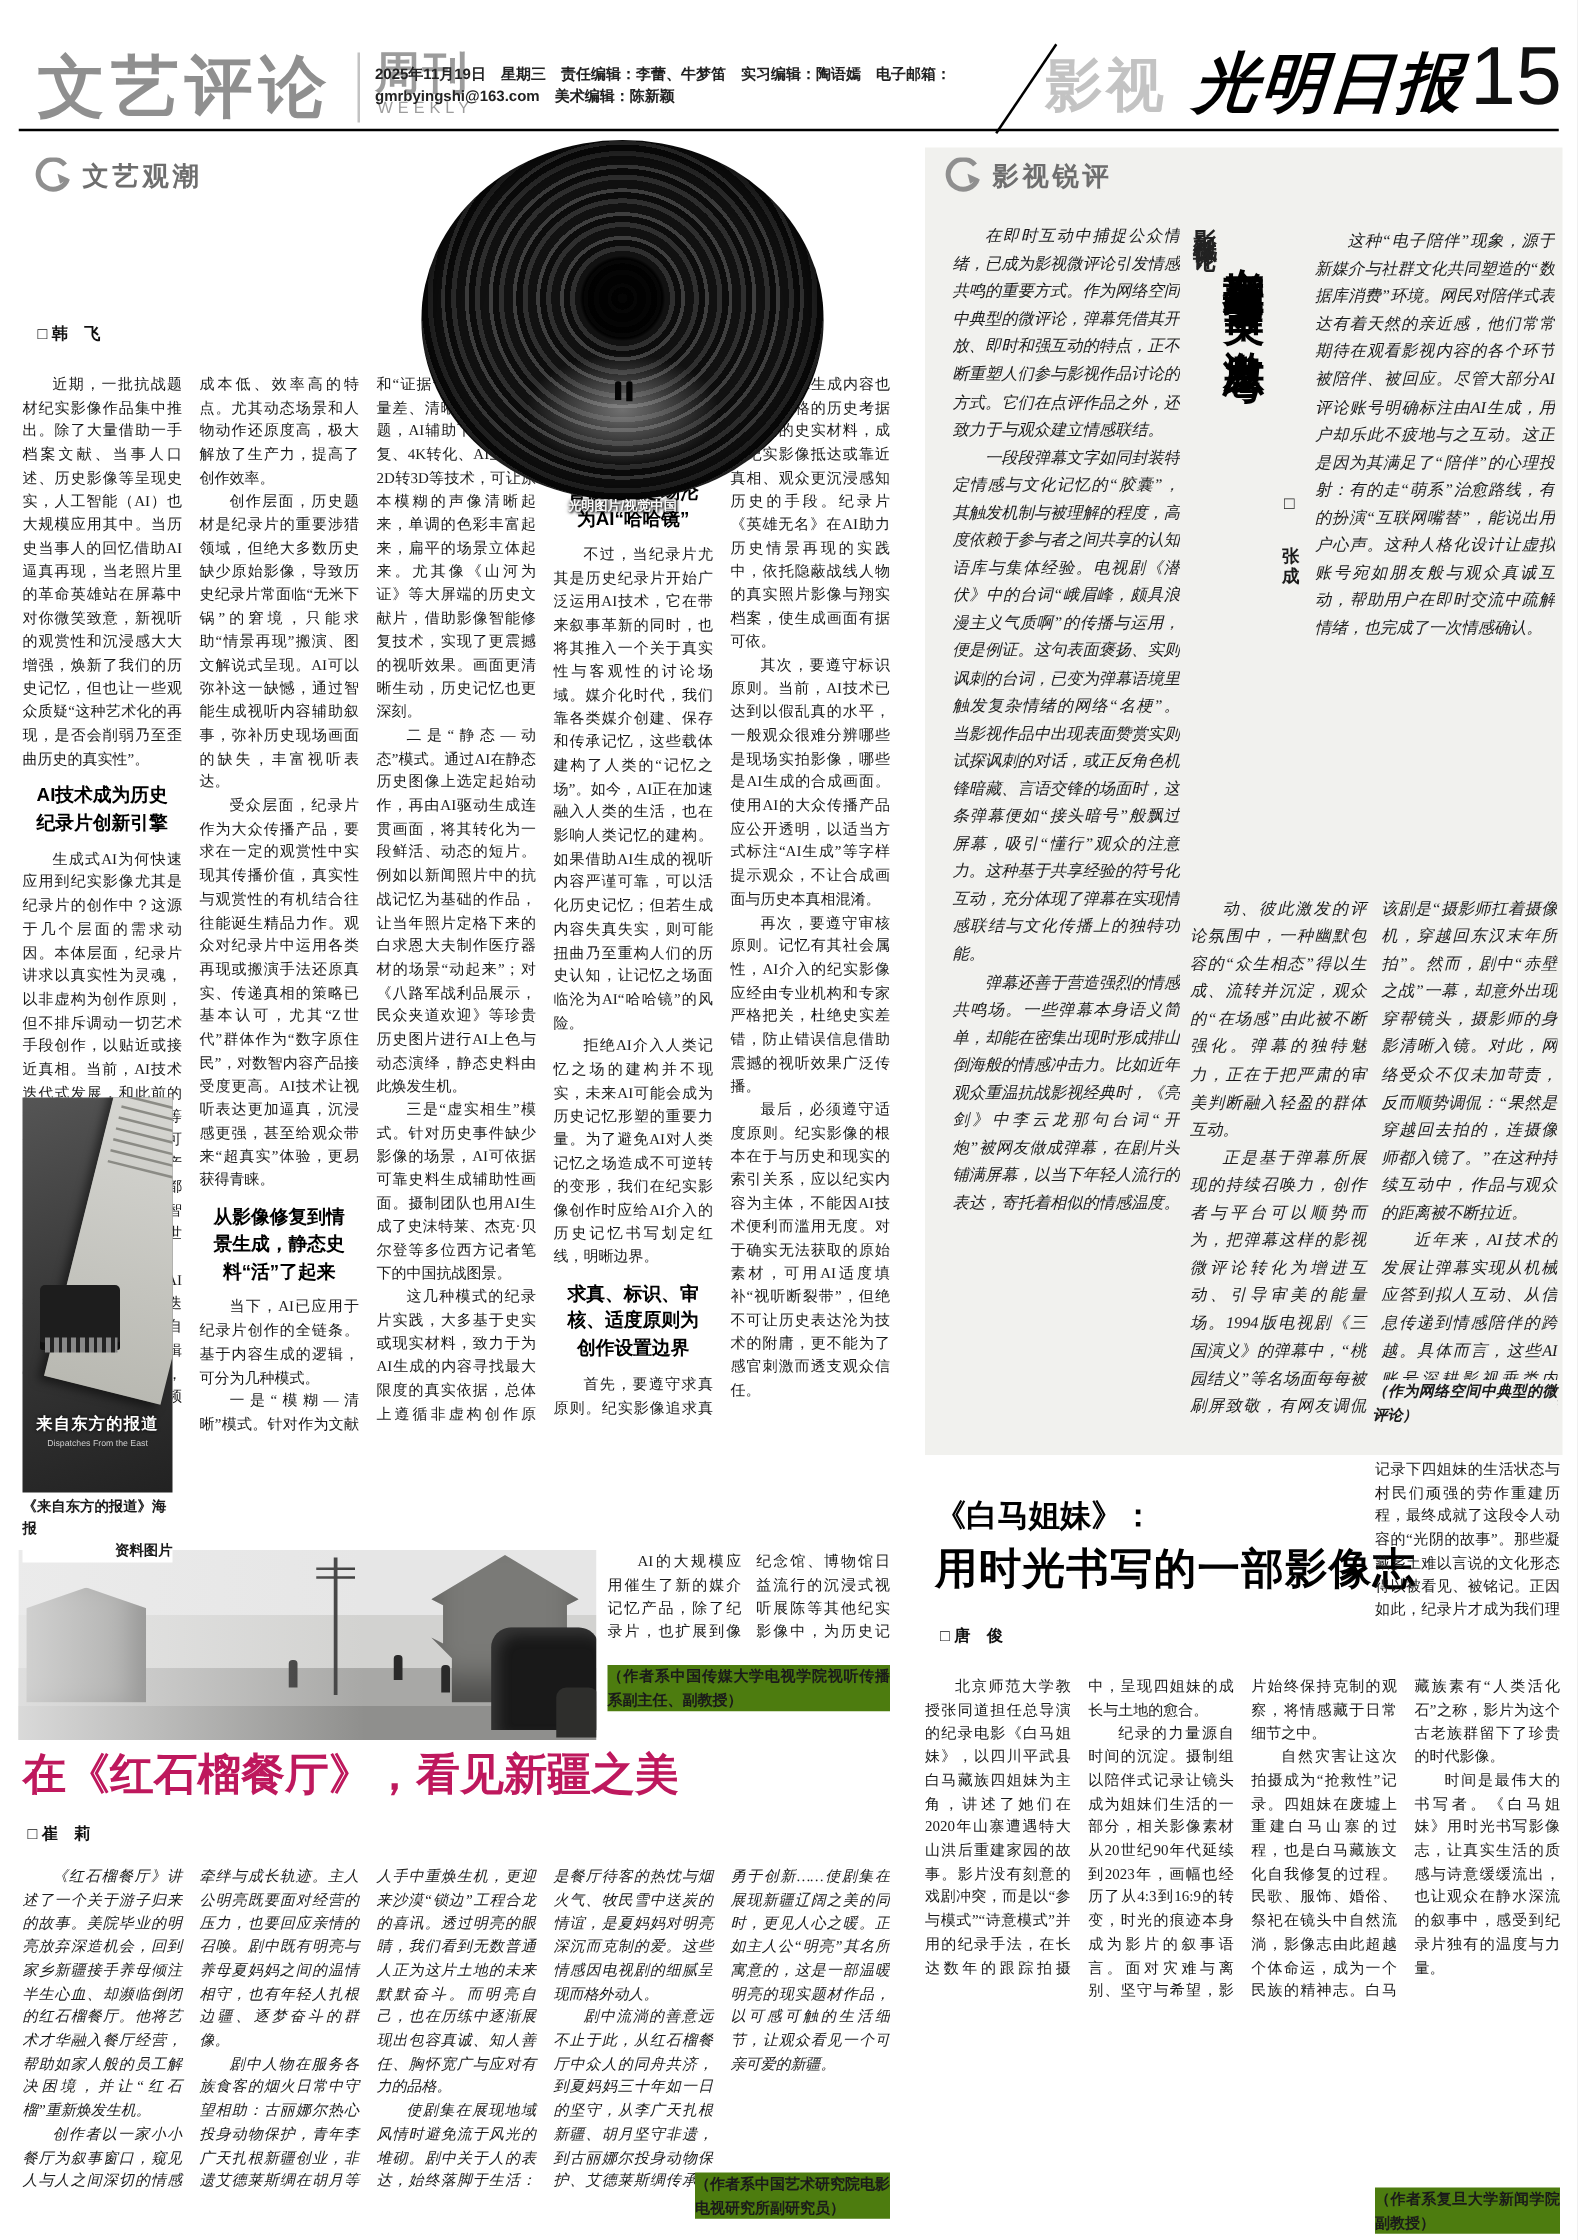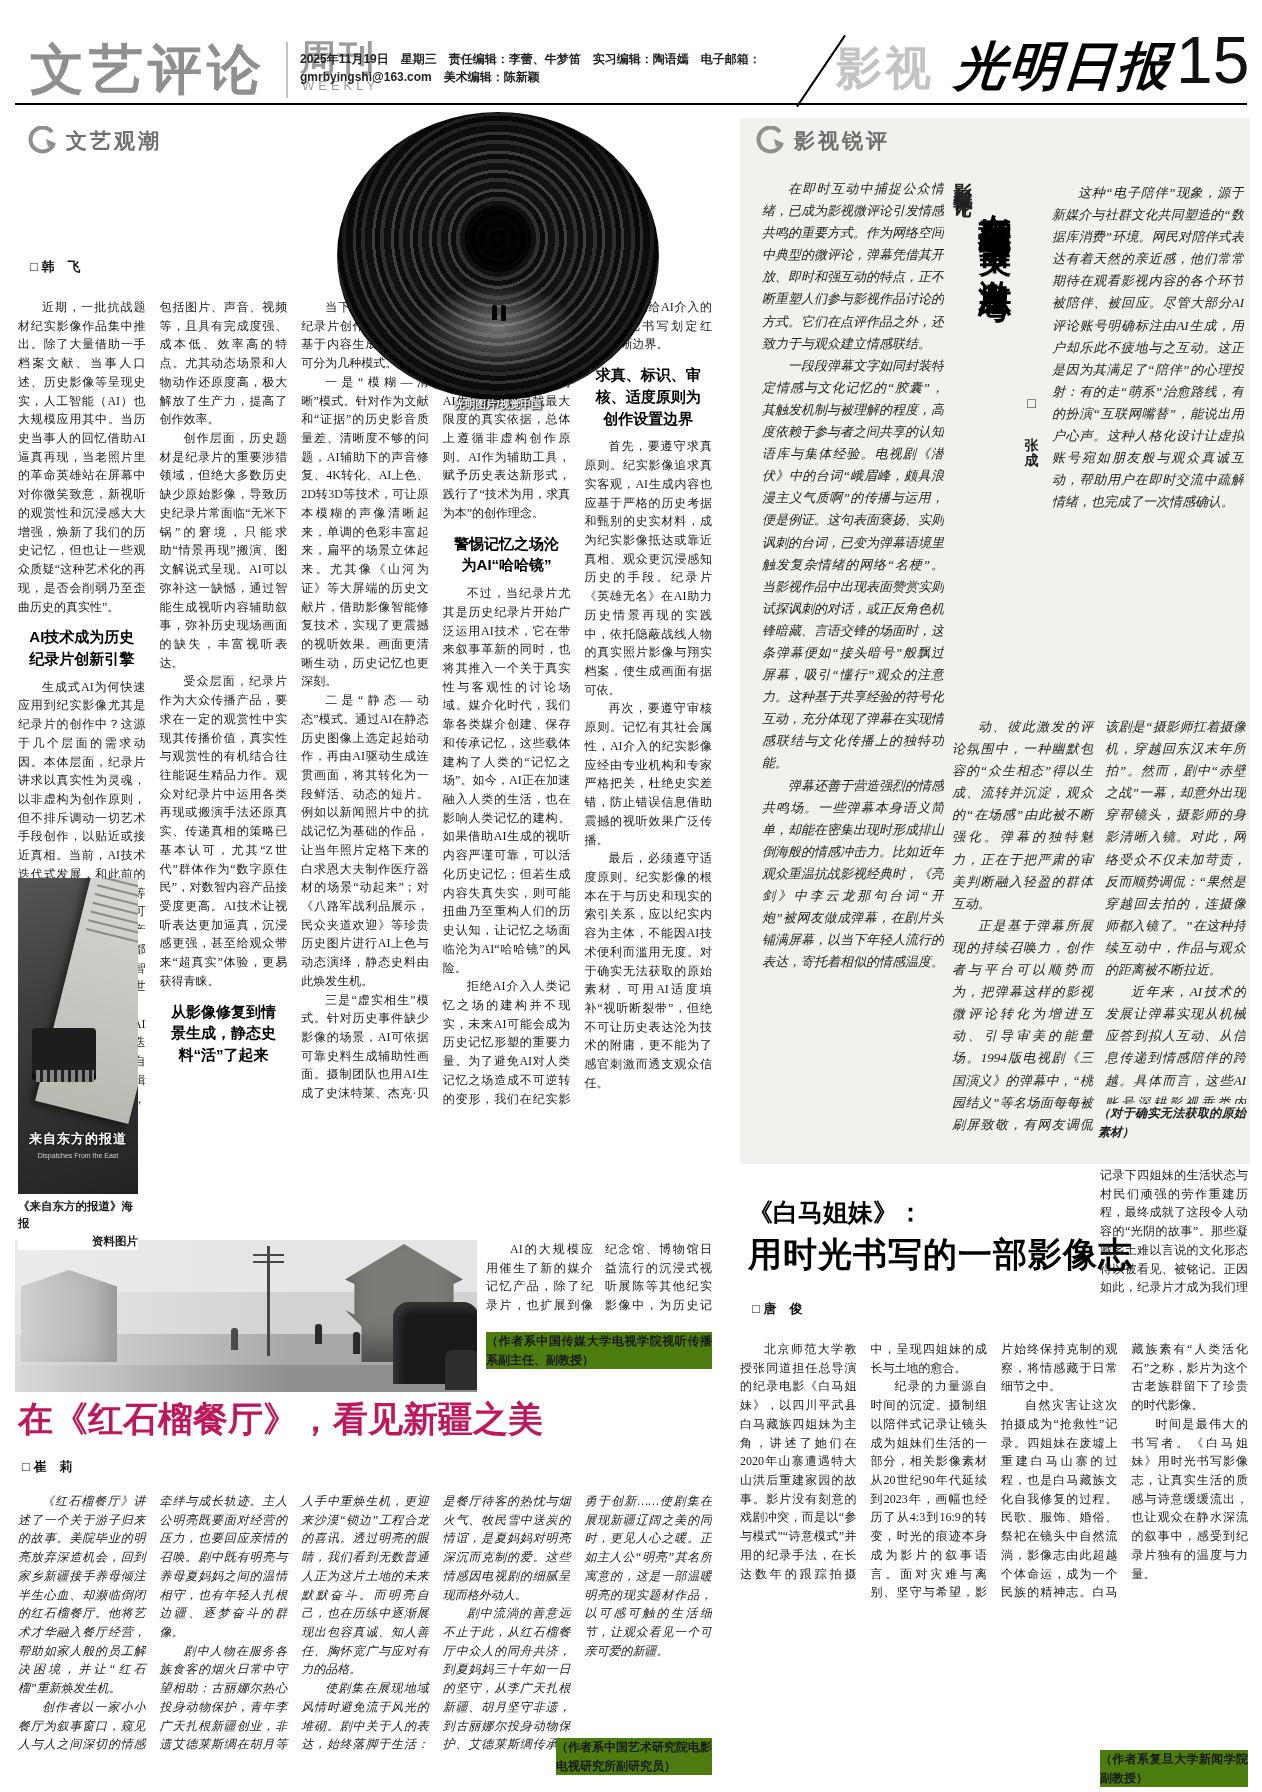--- a/index.html
+++ b/index.html
@@ -166,20 +166,21 @@
         <p>这几种模式的纪录片实践，大多基于史实或现实材料，致力于为AI生成的内容寻找最大限度的真实依据，总体上遵循非虚构创作原则。AI作为辅助工具，赋予历史表达新形式，践行了“技术为用，求真为本”的创作理念。</p>
       </div>
     <h3>警惕记忆之场沦为AI“哈哈镜”</h3>
     <div>
         <p>不过，当纪录片尤其是历史纪录片开始广泛运用AI技术，它在带来叙事革新的同时，也将其推入一个关于真实性与客观性的讨论场域。媒介化时代，我们靠各类媒介创建、保存和传承记忆，这些载体建构了人类的“记忆之场”。如今，AI正在加速融入人类的生活，也在影响人类记忆的建构。如果借助AI生成的视听内容严谨可靠，可以活化历史记忆；但若生成内容失真失实，则可能扭曲乃至重构人们的历史认知，让记忆之场面临沦为AI“哈哈镜”的风险。</p>
         <p>拒绝AI介入人类记忆之场的建构并不现实，未来AI可能会成为历史记忆形塑的重要力量。为了避免AI对人类记忆之场造成不可逆转的变形，我们在纪实影像创作时应给AI介入的历史记忆书写划定红线，明晰边界。</p>
       </div>
     <h3>求真、标识、审核、适度原则为创作设置边界</h3>
     <div>
         <p>首先，要遵守求真原则。纪实影像追求真实客观，AI生成内容也应基于严格的历史考据和甄别的史实材料，成为纪实影像抵达或靠近真相、观众更沉浸感知历史的手段。纪录片《英雄无名》在AI助力历史情景再现的实践中，依托隐蔽战线人物的真实照片影像与翔实档案，使生成画面有据可依。</p>
+        <p>其次，要遵守标识原则。当前，AI技术已达到以假乱真的水平，一般观众很难分辨哪些是现场实拍影像，哪些是AI生成的合成画面。使用AI的大众传播产品应公开透明，以适当方式标注“AI生成”等字样提示观众，不让合成画面与历史本真相混淆。</p>
         <p>再次，要遵守审核原则。记忆有其社会属性，AI介入的纪实影像应经由专业机构和专家严格把关，杜绝史实差错，防止错误信息借助震撼的视听效果广泛传播。</p>
         <p>最后，必须遵守适度原则。纪实影像的根本在于与历史和现实的索引关系，应以纪实内容为主体，不能因AI技术便利而滥用无度。对于确实无法获取的原始素材，可用AI适度填补“视听断裂带”，但绝不可让历史表达沦为技术的附庸，更不能为了感官刺激而透支观众信任。</p>
       </div>
   </div>
 
   <div class="flow ai-cont cont">
     <div>
         <p>AI的大规模应用催生了新的媒介记忆产品，除了纪录片，也扩展到像纪念馆、博物馆日益流行的沉浸式视听展陈等其他纪实影像中，为历史记忆的建构注入新活力。唯此，AI才能在数智时代真正成为历史记忆的守护者。</p>
       </div>
   </div>
@@ -248,21 +249,21 @@
       </div>
   </div>
 
   <div class="flow kai danmu-col3 cont">
     <div>
         <p>动、彼此激发的评论氛围中，一种幽默包容的“众生相态”得以生成、流转并沉淀，观众的“在场感”由此被不断强化。弹幕的独特魅力，正在于把严肃的审美判断融入轻盈的群体互动。</p>
         <p>正是基于弹幕所展现的持续召唤力，创作者与平台可以顺势而为，把弹幕这样的影视微评论转化为增进互动、引导审美的能量场。1994版电视剧《三国演义》的弹幕中，“桃园结义”等名场面每每被刷屏致敬，有网友调侃该剧是“摄影师扛着摄像机，穿越回东汉末年所拍”。然而，剧中“赤壁之战”一幕，却意外出现穿帮镜头，摄影师的身影清晰入镜。对此，网络受众不仅未加苛责，反而顺势调侃：“果然是穿越回去拍的，连摄像师都入镜了。”在这种持续互动中，作品与观众的距离被不断拉近。</p>
         <p>近年来，AI技术的发展让弹幕实现从机械应答到拟人互动、从信息传递到情感陪伴的跨越。具体而言，这些AI账号深耕影视垂类内容，自动生成弹幕，与观众展开实时互动。如某平台曾试水通过AI弹幕，主动设置评论话题，精准契合画面内容，引发观众共鸣。</p>
       </div>
   </div>
-  <div class="abs-attrib danmu-attrib">（对于确实无法获取的原始素材）</div>
+  <div class="abs-attrib danmu-attrib">（作为网络空间中典型的微评论）</div>
 
   <div class="baima-kicker">《白马姐妹》：</div>
   <div class="baima-headline">用时光书写的一部影像志</div>
   <div class="byline baima">□ 唐　俊</div>
 
   <div class="flow baima-side">
     <div>
         <p>记录下四姐妹的生活状态与村民们顽强的劳作重建历程，最终成就了这段令人动容的“光阴的故事”。那些凝藏乡土难以言说的文化形态得以被看见、被铭记。正因如此，纪录片才成为我们理解社会变迁、保存集体记忆的重要载体。</p>
       </div>
   </div>

